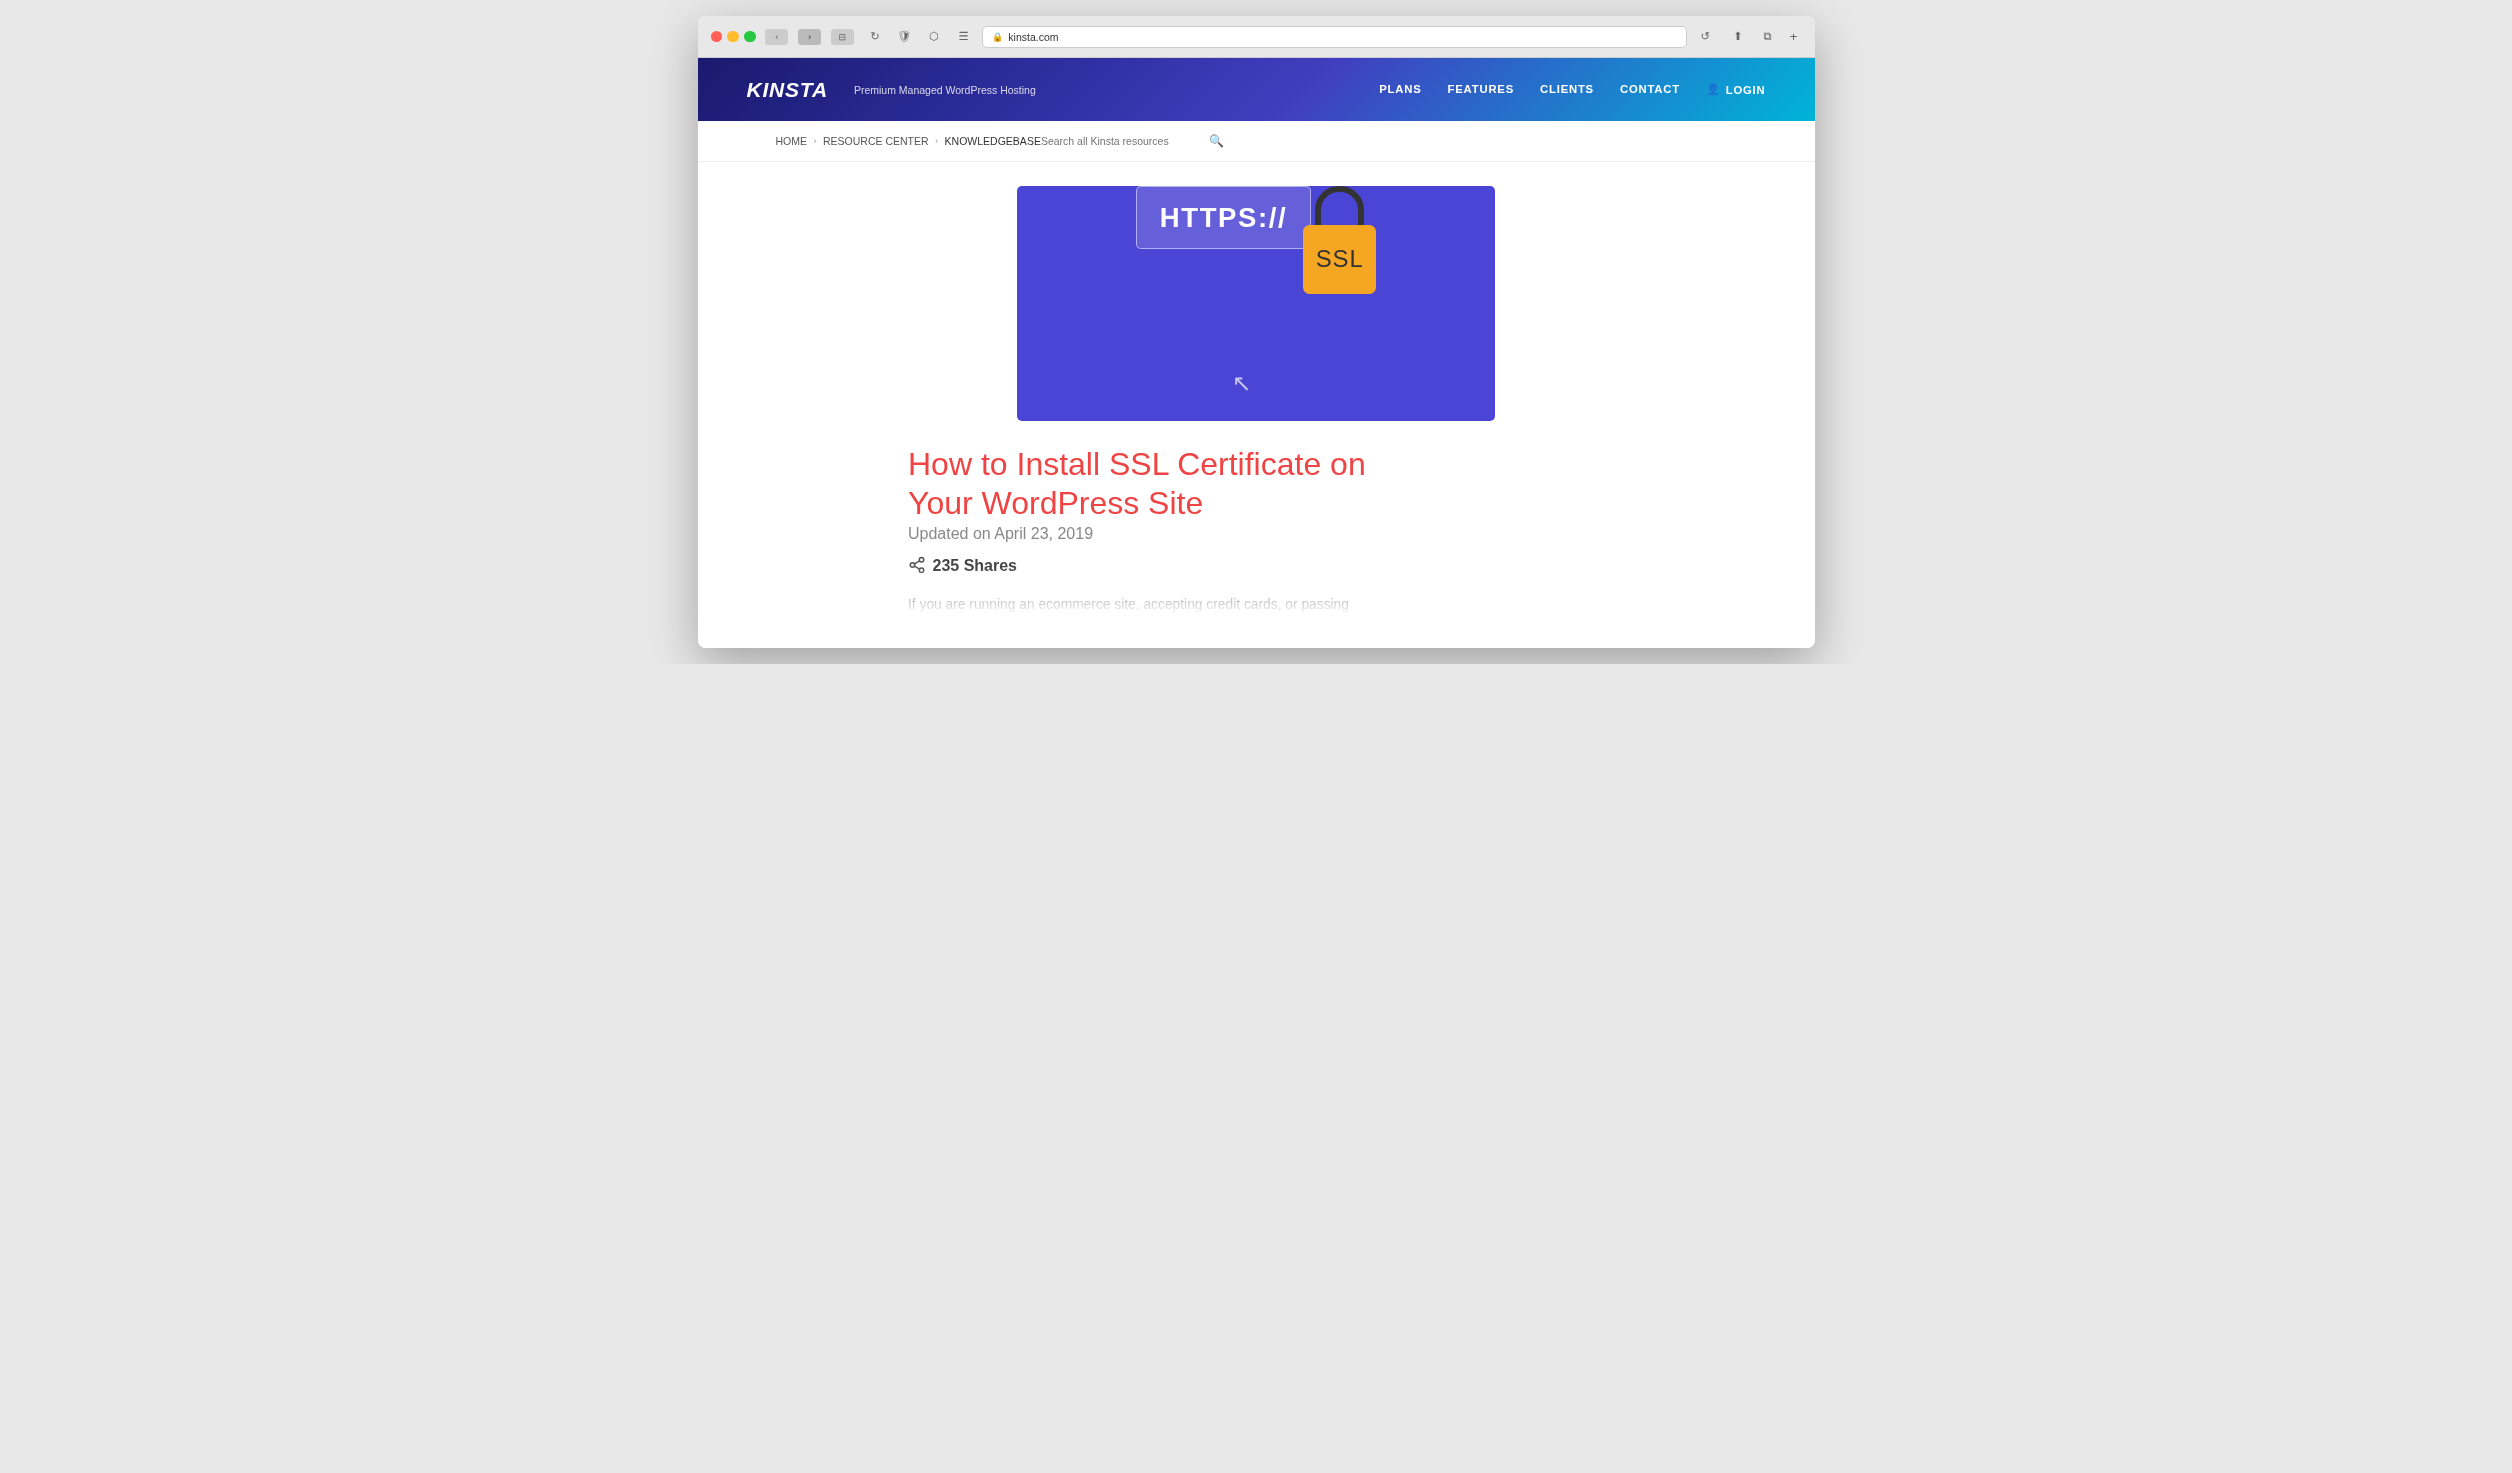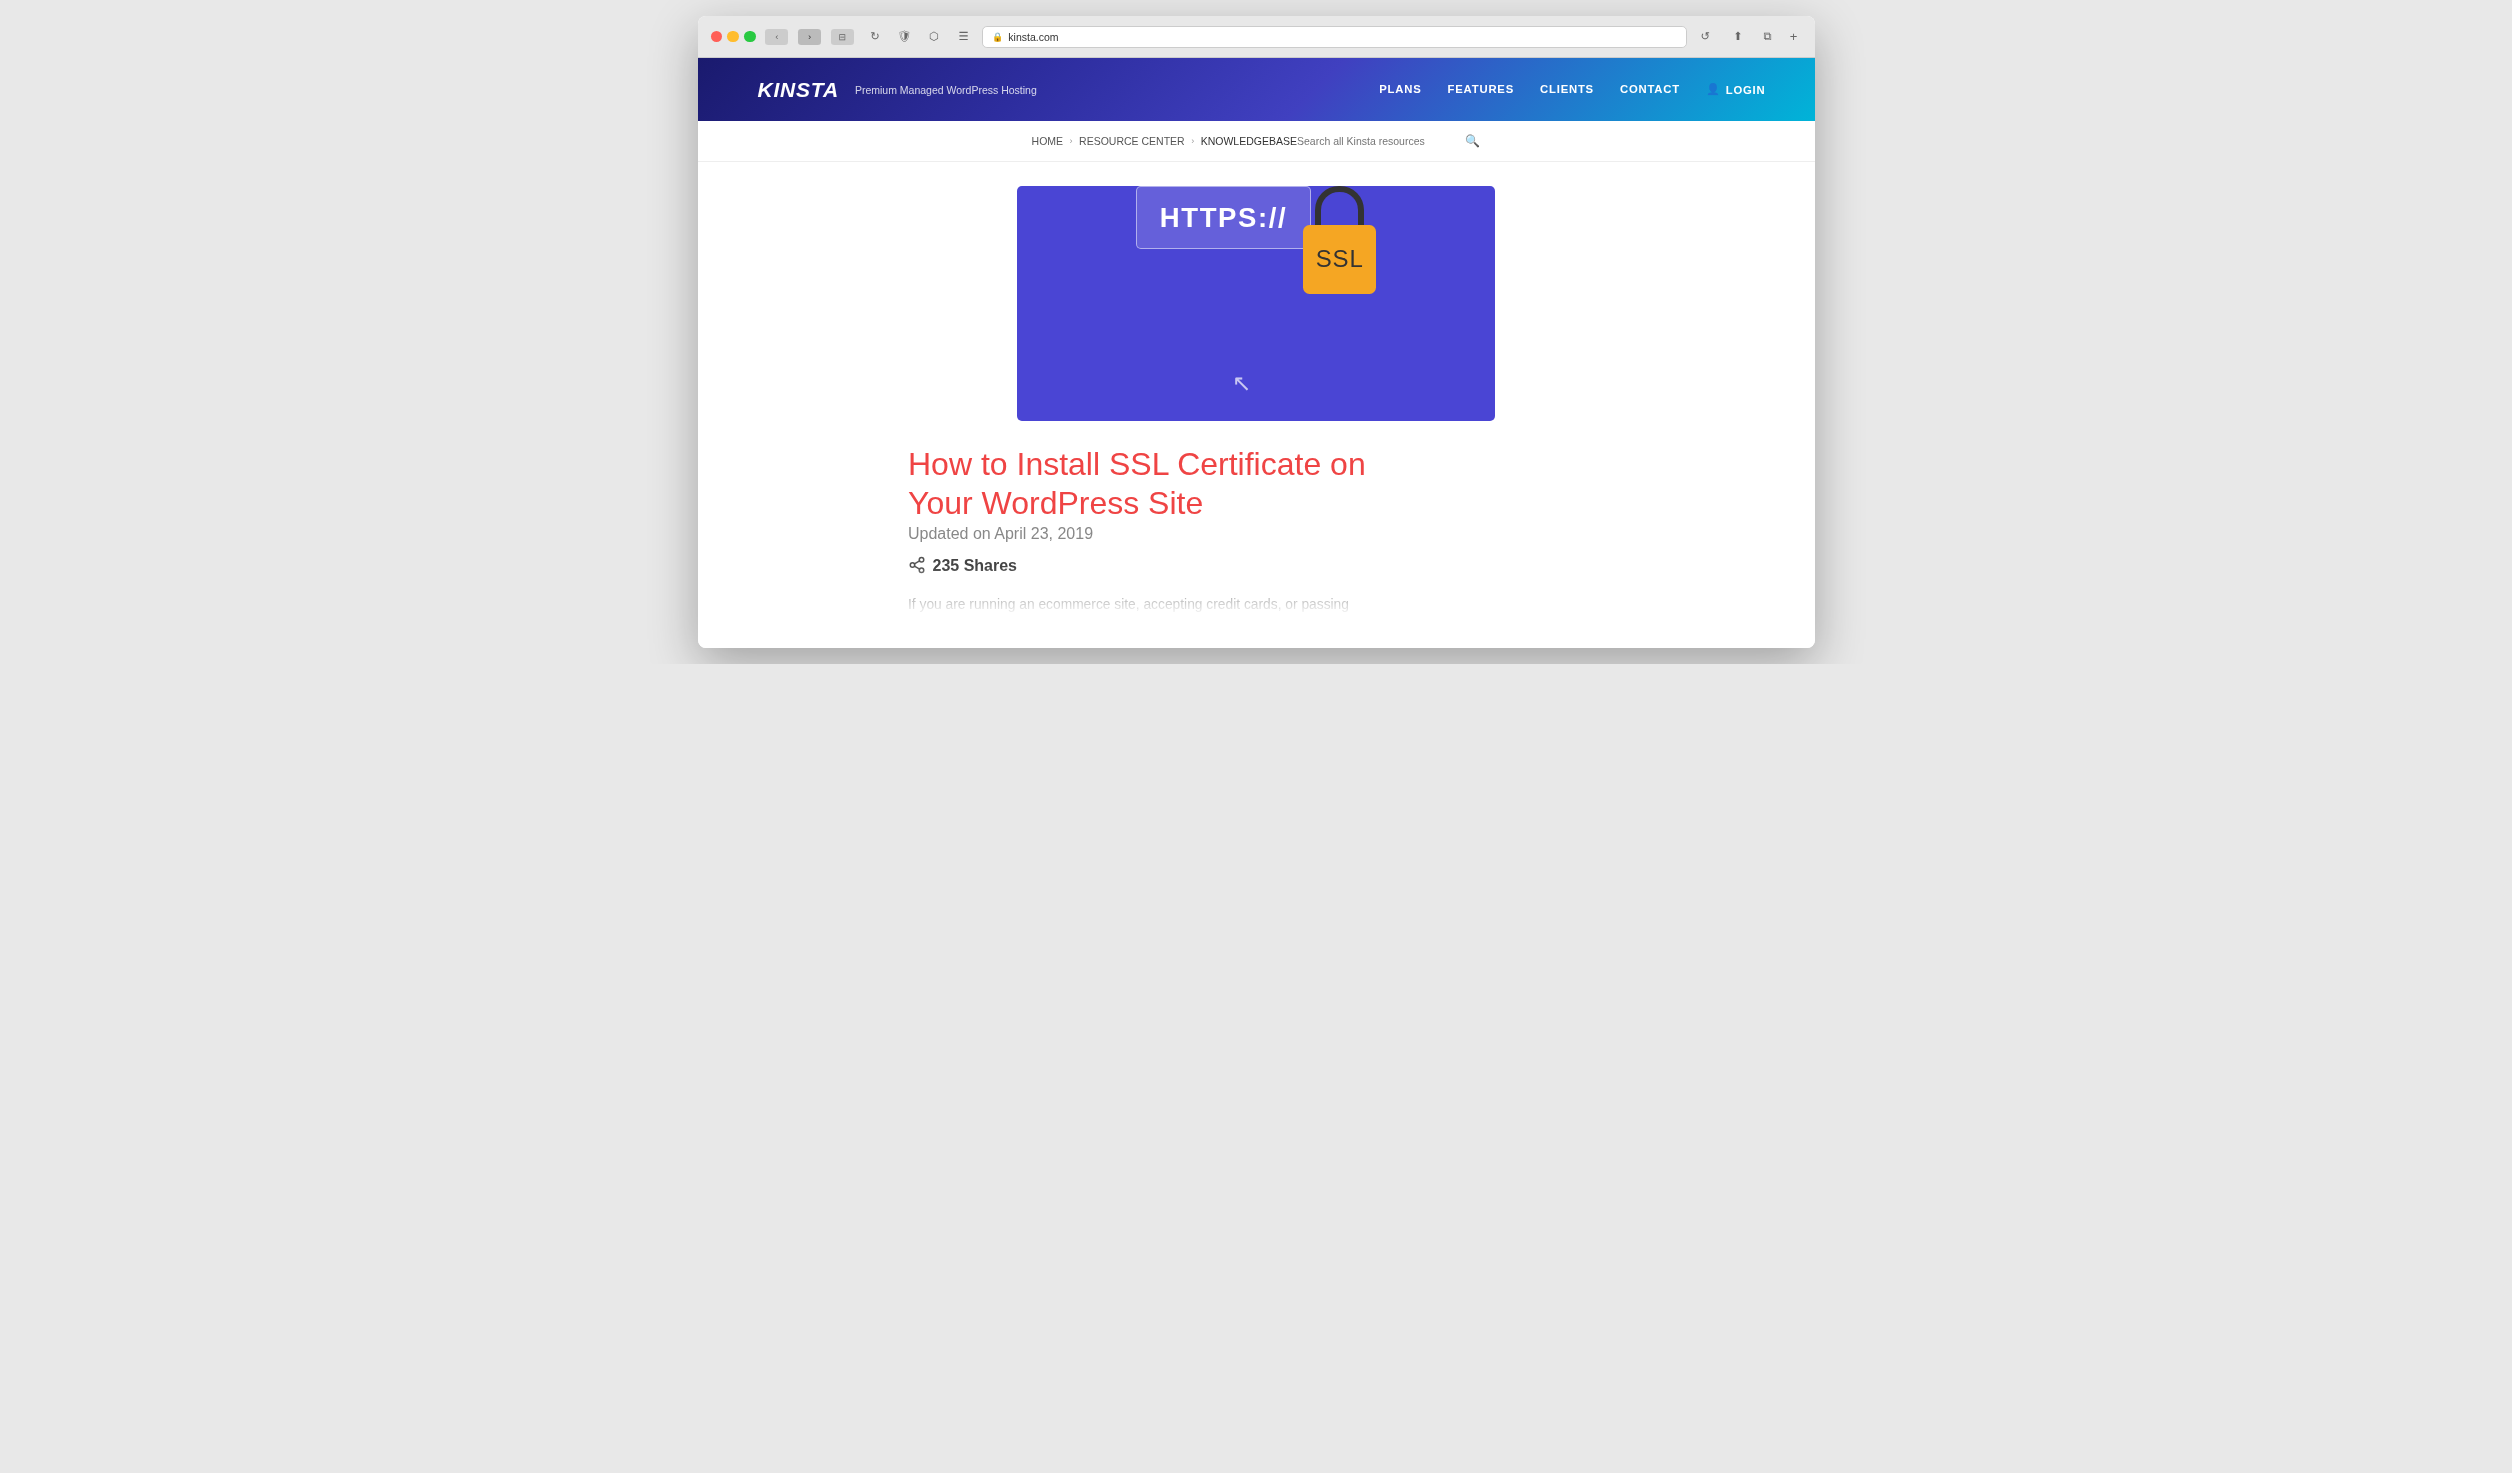--- a/index.html
+++ b/index.html
@@ -112,22 +112,21 @@
     .site-header {
       background: linear-gradient(135deg, #1a1a6e 0%, #2d2d9e 30%, #4040c0 55%, #00b4d8 100%);
       padding: 19.4px 49px;
       display: flex;
       align-items: center;
       justify-content: space-between;
     }
     .header-left {
       display: flex;
       align-items: center;
-      gap: 16px;
-      margin-left: 11px;
+      gap: 26px;
     }
     .kinsta-logo {
       font-size: 21px;
       font-weight: 800;
       color: #fff;
       letter-spacing: 0.8px;
       font-style: italic;
     }
     .header-tagline {
       font-size: 10.5px;
@@ -153,25 +152,25 @@
       font-size: 11.3px;
       font-weight: 600;
       color: #fff;
       letter-spacing: 0.8px;
       text-transform: uppercase;
       cursor: pointer;
     }
 
     
     .breadcrumb-bar {
-      padding: 13px 49px;
+      padding: 13px 78px;
       border-bottom: 0.8px solid #eee;
       display: flex;
       align-items: center;
-      justify-content: center;
+      justify-content: flex-start;
       background: #fff;
     }
     .breadcrumb {
       display: flex;
       align-items: center;
       gap: 6.5px;
       font-size: 10.5px;
     }
     .breadcrumb-item {
       color: #555;

